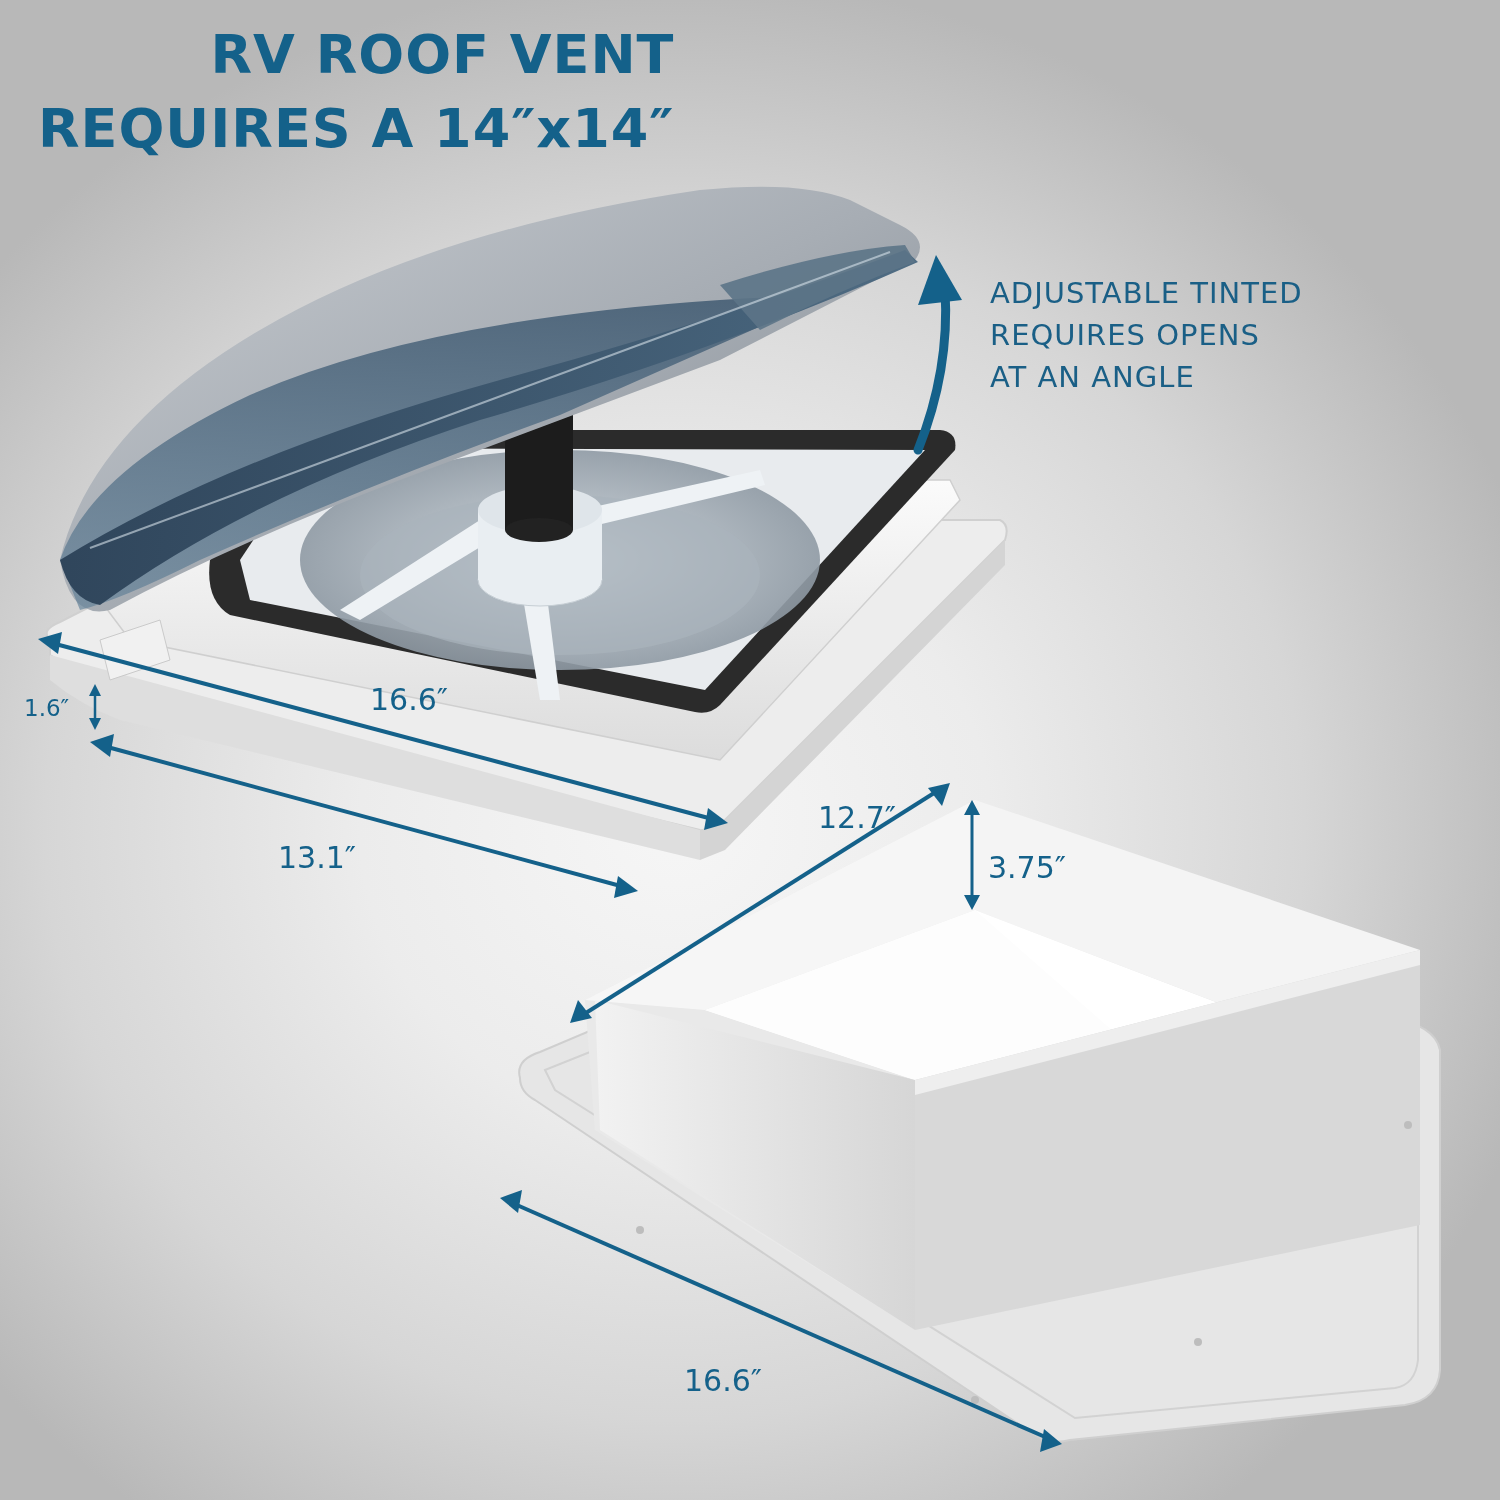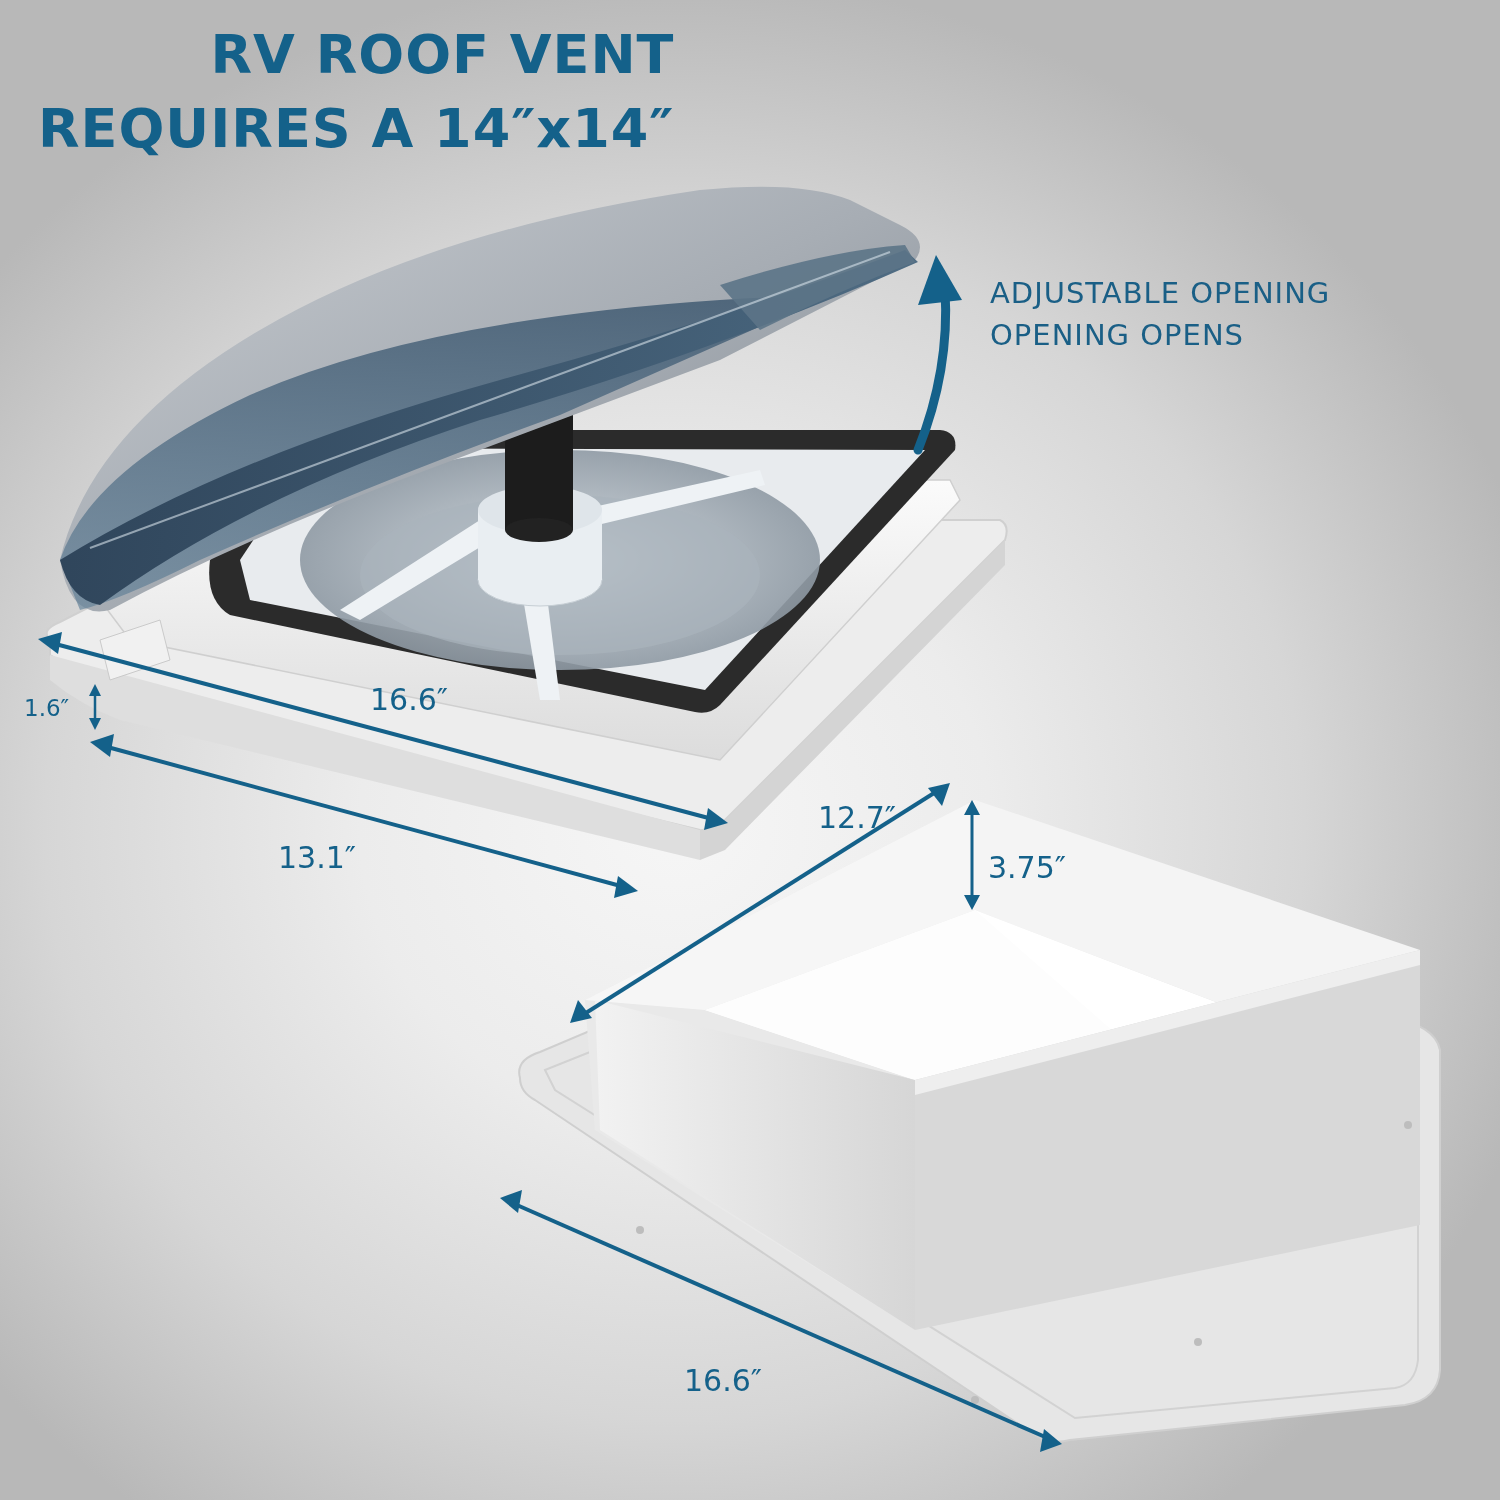--- a/index.html
+++ b/index.html
@@ -145,22 +145,23 @@
     <polygon points="936,255 918,305 962,300" fill="#14618a"></polygon>
   </g>
 </svg>
 
 <div class="headline">
   <div>RV ROOF VENT</div>
   <div>REQUIRES A 14″x14″</div>
 </div>
 
 <div class="callout">
-  <div>ADJUSTABLE OPENING</div>
-  <div>OPENING OPENS</div>
+  <div>ADJUSTABLE TINTED</div>
+  <div>REQUIRES OPENS</div>
+  <div>AT AN ANGLE</div>
 </div>
 
 <div class="dim d-lg" style="left:370px; top:682px;">16.6″</div>
 <div class="dim d-sm" style="left:24px; top:695px;">1.6″</div>
 <div class="dim d-lg" style="left:278px; top:840px;">13.1″</div>
 <div class="dim d-lg" style="left:818px; top:800px;">12.7″</div>
 <div class="dim d-lg" style="left:988px; top:850px;">3.75″</div>
 <div class="dim d-lg" style="left:684px; top:1363px;">16.6″</div>
 
 </body></html>

